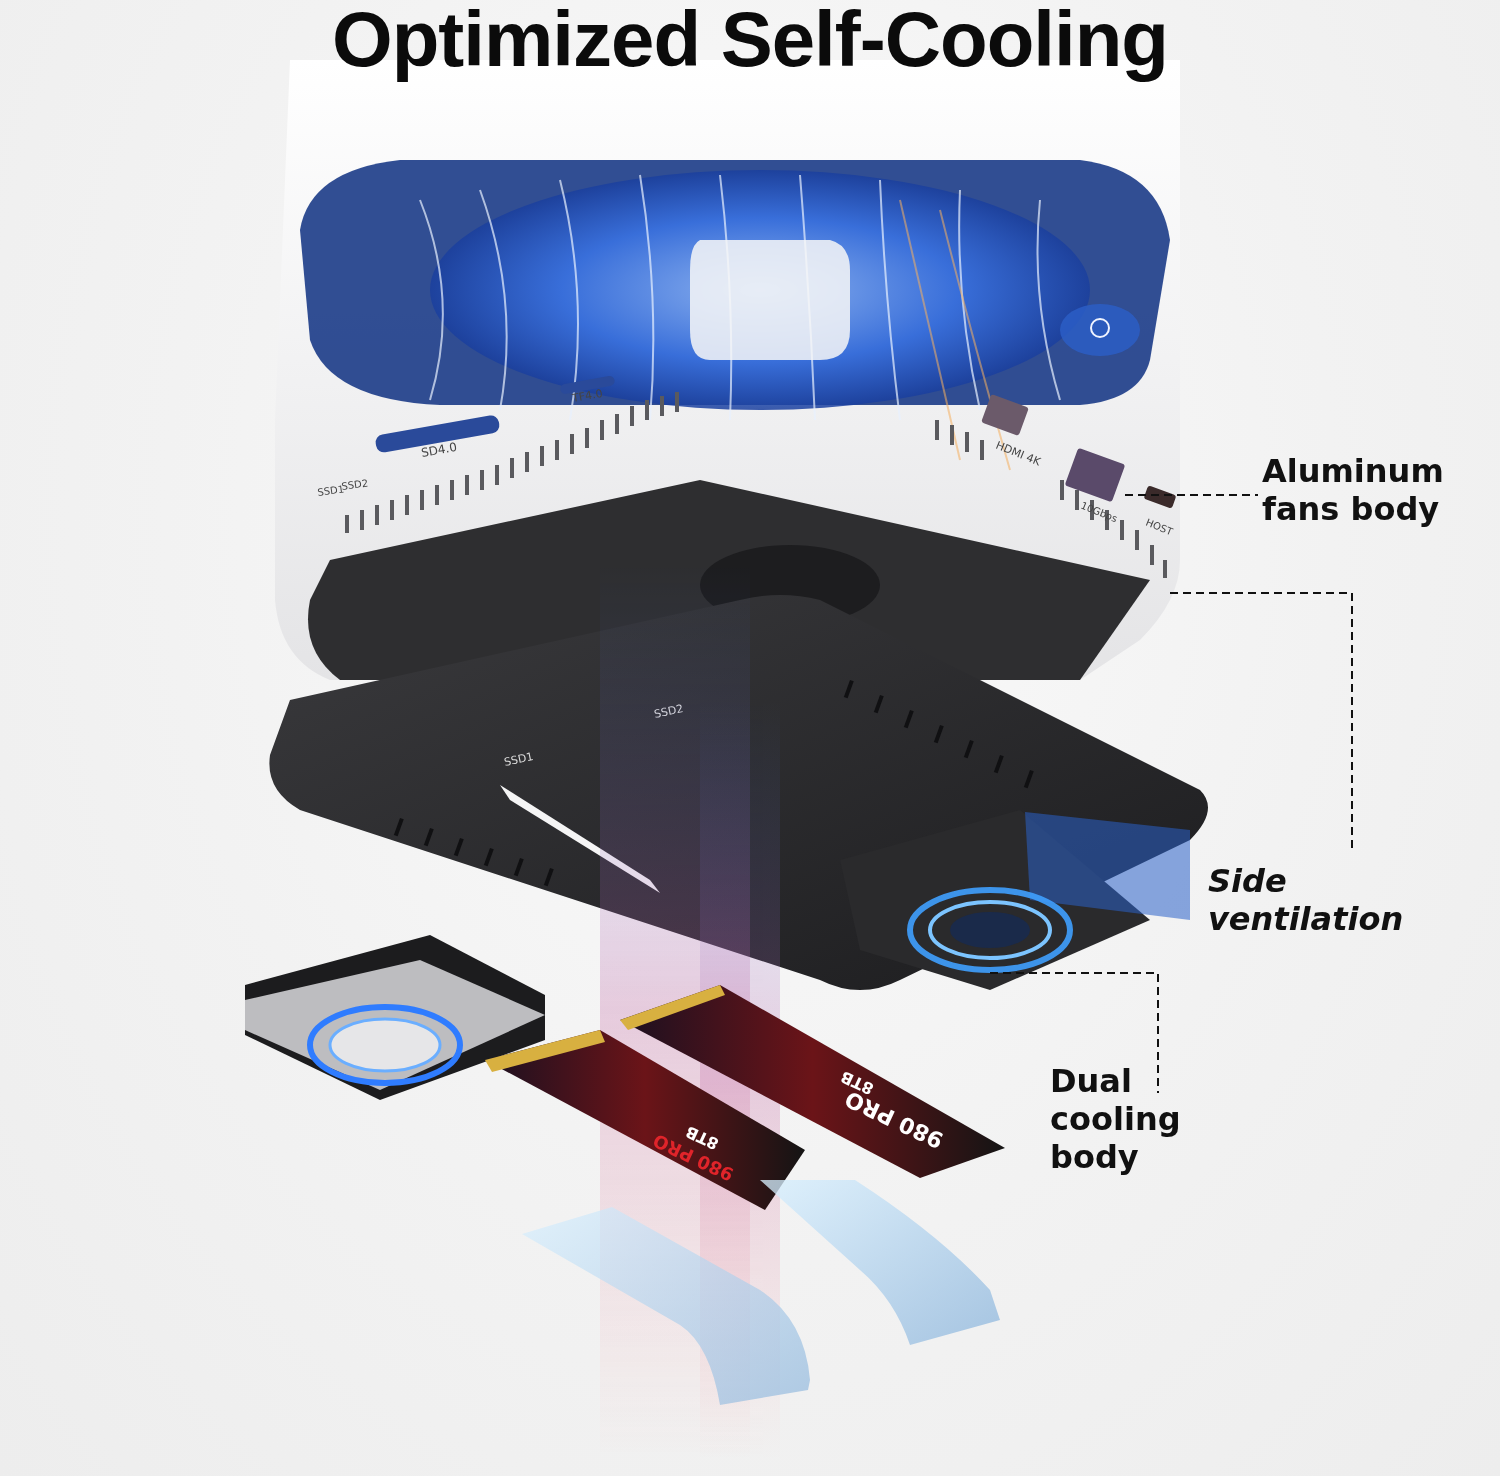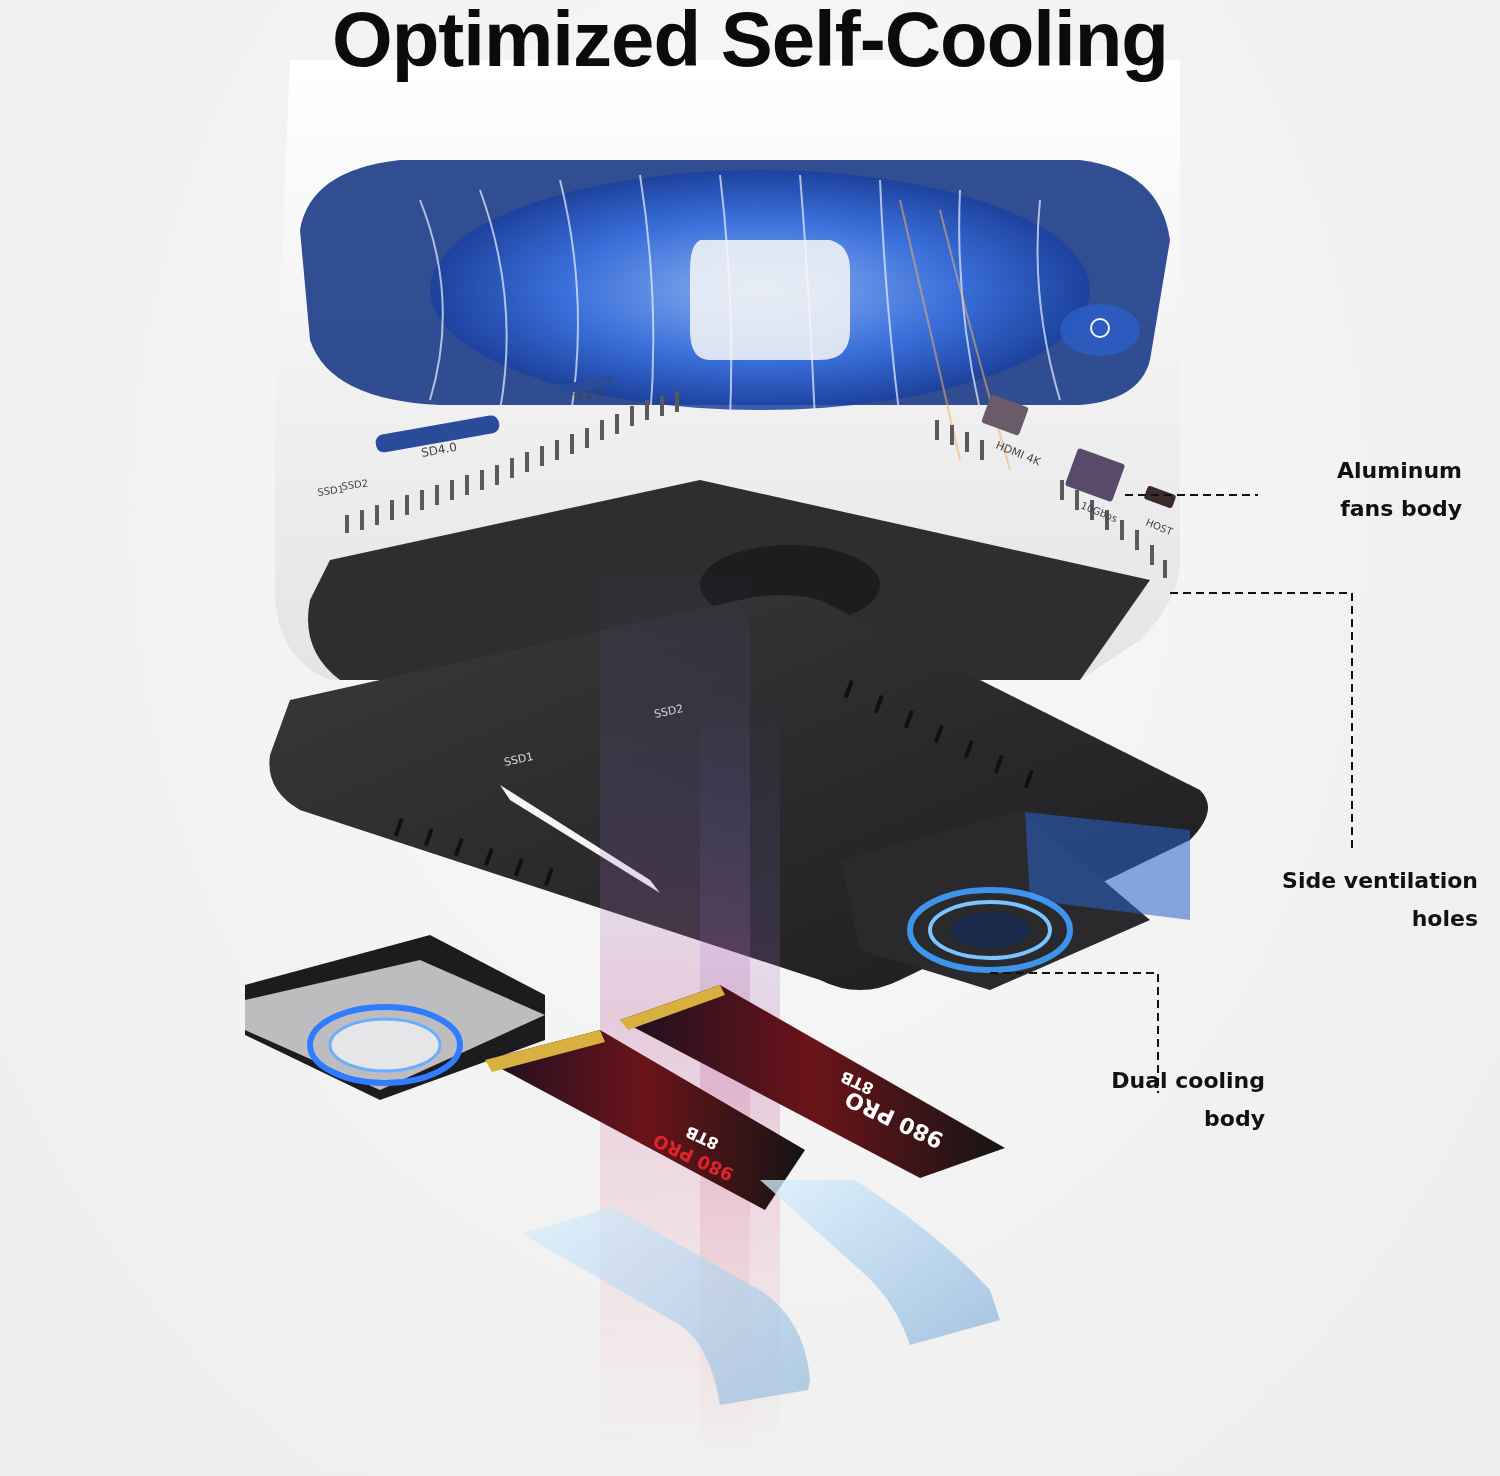--- a/index.html
+++ b/index.html
@@ -2,22 +2,22 @@
 <html><head>
 <meta charset="utf-8">
 <style>
   html, body { margin:0; padding:0; }
   body { width:1500px; height:1476px; position:relative; overflow:hidden;
          background: radial-gradient(ellipse at 50% 35%, #fafafa 0%, #f2f2f2 55%, #ededed 100%);
          font-family: "DejaVu Sans", "Liberation Sans", sans-serif; }
   .title { position:absolute; left:0; width:1500px; top:-6px; text-align:center;
            font-family:"Liberation Sans", sans-serif; font-weight:700; font-size:78px;
            letter-spacing:-1px; color:#0b0b0b; z-index:5; }
-  .callout { position:absolute; font-weight:700; font-size:22px; line-height:38px;
-             color:#111; text-align:right; z-index:5; }
+  .callout { position:absolute; font-weight:700; font-size:32px; line-height:38px;
+             color:#111; text-align:left; z-index:5; }
   svg.scene { position:absolute; left:0; top:0; z-index:1; }
   svg.leaders { position:absolute; left:0; top:0; z-index:4; pointer-events:none; }
   .lbl { font-family:"DejaVu Sans", sans-serif; }
 </style>
 </head>
 <body>
 
 <div class="title">Optimized Self-Cooling</div>
 
 <svg class="scene" width="1500" height="1476" viewBox="0 0 1500 1476">
@@ -200,21 +200,20 @@
     <path d="M1170 593 L1352 593 L1352 852"></path>
     <path d="M990 973 L1158 973 L1158 1093"></path>
   </g>
 </svg>
 
 <div class="callout" style="left:1262px; top:452px; width:200px;">
   <div>Aluminum</div>
   <div>fans body</div>
 </div>
 
-<div class="callout" style="left:1208px; top:862px; width:270px;">
+<div class="callout" style="left:1208px; top:862px; width:270px;font-style:italic;">
   <div>Side ventilation</div>
-  <div>holes</div>
 </div>
 
 <div class="callout" style="left:1050px; top:1062px; width:215px;">
   <div>Dual cooling</div>
   <div>body</div>
 </div>
 
 </body></html>

